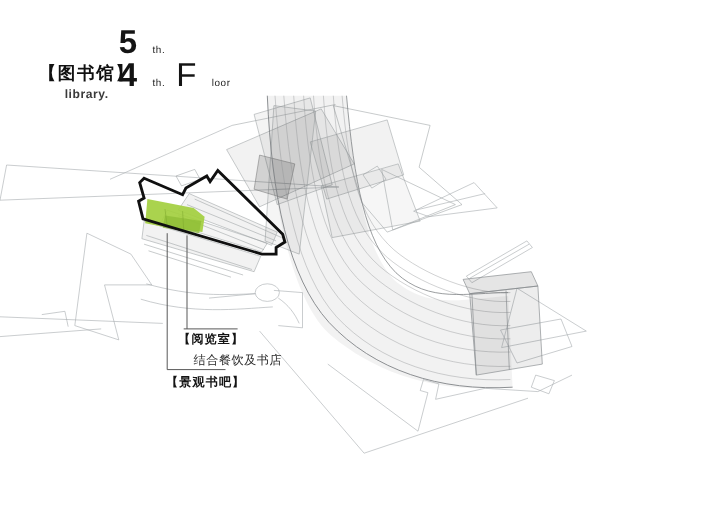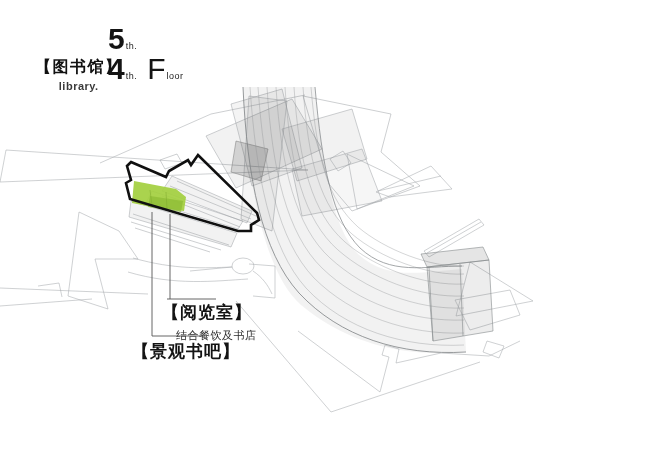--- a/index.html
+++ b/index.html
@@ -10,30 +10,30 @@
   #diagram{position:absolute;left:0;top:0;width:650px;height:459px;}
 
   
   .lib-label{position:absolute;left:35px;top:57px;text-align:center;}
   .lib-label .cn{font-size:16px;font-weight:bold;letter-spacing:1.5px;color:#111;white-space:nowrap;text-align:right;}
   .lib-label .en{font-size:11px;color:#3a3a3a;margin-top:2px;letter-spacing:0.5px;font-weight:bold;}
   .floors{position:absolute;left:108px;top:24px;}
   .floor-row{display:flex;align-items:baseline;line-height:1;height:30px;}
   .floor-row .big{font-size:30px;font-weight:800;color:#141414;}
   .floor-row .big.f{font-weight:400;margin-left:10px;}
-  .floor-row .small{font-size:9px;color:#222;margin-left:1px;letter-spacing:0.5px;}
+  .floor-row .small{font-size:9px;color:#222;margin-left:14px;letter-spacing:0.5px;}
   .floor-row + .floor-row{margin-top:0px;}
 
   
   .anno{position:absolute;white-space:nowrap;}
-  .anno .t{font-size:17px;font-weight:bold;letter-spacing:1px;color:#141414;}
+  .anno .t{font-size:11px;font-weight:bold;letter-spacing:1px;color:#141414;}
   .anno .s{font-size:11px;color:#2b2b2b;margin-top:4px;letter-spacing:0.5px;}
   #anno-reading{left:162px;top:301px;}
   #anno-reading .s{margin-left:14px;}
-  #anno-bookbar{left:132px;top:340px;}
+  #anno-bookbar{left:151px;top:340px;}
   #anno-bookbar .s{margin-left:2px;}
 </style>
 </head>
 <body>
 
 <div id="stage">
 
   <svg id="diagram" viewBox="0 0 650 459">
 
     <g fill="none" stroke-width="0.7" stroke-opacity="0.8" stroke="#a9adb0">

